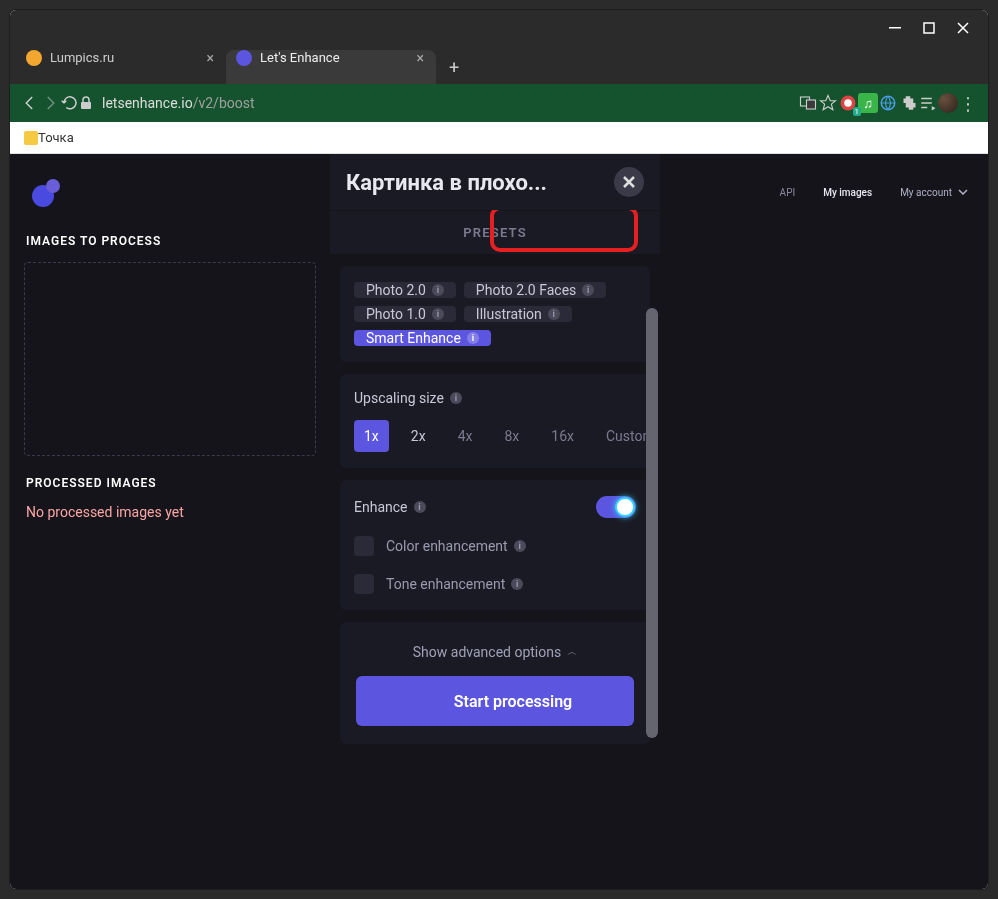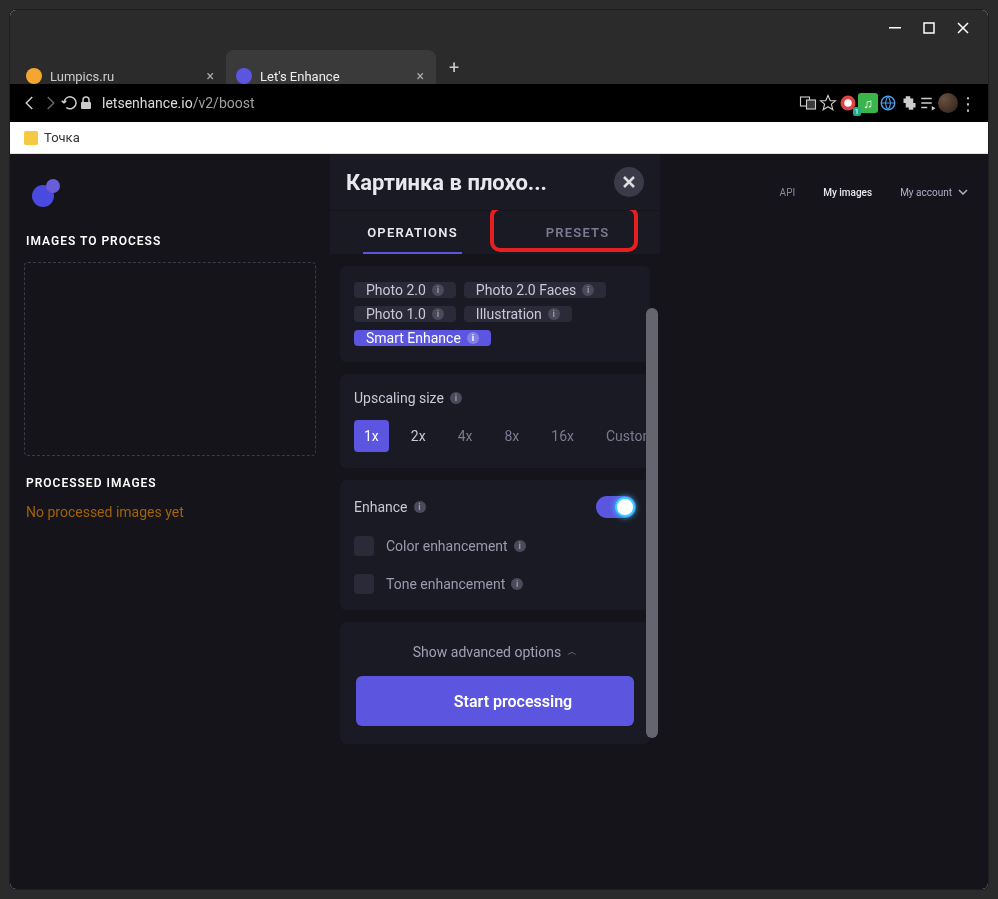--- a/index.html
+++ b/index.html
@@ -7,52 +7,52 @@
 
 
 .window-frame { position: absolute; inset: 10px; background: #fff; border-radius: 6px; overflow: hidden; box-shadow: 0 0 0 1px rgba(0,0,0,0.3); }
 
 
 .titlebar { height: 36px; background: #2b2b2b; display: flex; align-items: center; justify-content: flex-end; gap: 20px; padding: 0 18px; color: #ccc; }
 .tb-btn { width: 14px; height: 14px; display: inline-flex; align-items: center; justify-content: center; font-size: 13px; color: #fff; }
 
 
 .tabs-row { height: 38px; background: #2b2b2b; display: flex; align-items: flex-end; padding: 0 6px; }
-.tab { display: flex; align-items: flex-end; height: 34px; padding: 0 12px 0 10px; border-radius: 8px 8px 0 0; font-size: 13px; color: #ccc; min-width: 210px; position: relative; }
+.tab { display: flex; align-items: flex-start; height: 34px; padding: 0 12px 0 10px; border-radius: 8px 8px 0 0; font-size: 13px; color: #ccc; min-width: 210px; position: relative; }
 .tab.active { background: #3a3a3a; color: #eee; }
 .tab.inactive { background: transparent; }
 .tab .favicon { width: 16px; height: 16px; border-radius: 50%; margin-right: 8px; }
 .tab .close { margin-left: auto; font-size: 14px; color: #aaa; }
 .plus-tab { width: 28px; height: 28px; display: flex; align-items: center; justify-content: center; color: #ccc; font-size: 18px; margin-left: 4px; margin-bottom: 3px; }
 
 
-.urlbar { height: 38px; background: #000000; display: flex; align-items: center; padding: 0 10px; gap: 0; color: #ccc; }
+.urlbar { height: 38px; background: #14532d; display: flex; align-items: center; padding: 0 10px; gap: 0; color: #ccc; }
 .nav-icon { width: 20px; height: 20px; display: flex; align-items: center; justify-content: center; font-size: 18px; color: #ccc; }
 .url-field { display: flex; align-items: center; flex: 1; gap: 10px; font-size: 14px; color: #ddd; }
 .lock-icon { font-size: 12px; }
 .url-path { color: #a0a0a0; }
 .ext-icon { width: 20px; height: 20px; display: flex; align-items: center; justify-content: center; border-radius: 3px; font-size: 13px; }
 
 
 .bookbar { height: 32px; background: #fff; display: flex; align-items: center; padding: 0 14px; font-size: 13px; color: #333; border-bottom: 1px solid #e0e0e0; }
-.bookmark { display: flex; align-items: center; gap: 6px; }
+.bookmark { display: flex; align-items: center; gap: 0; }
 .bm-icon { width: 14px; height: 14px; background: #f6c942; border-radius: 2px; }
 
 
 .app { position: absolute; top: 144px; left: 0; right: 0; bottom: 0; background: #14141a; color: #b0b0c0; display: flex; }
 
 .app-left { width: 320px; padding: 16px 14px; flex-shrink: 0; }
 .app-left .logo-area { height: 46px; display: flex; align-items: center; padding-left: 8px; }
 .logo { width: 30px; height: 28px; position: relative; }
 .logo .c1 { position: absolute; width: 22px; height: 22px; background: #4a4ae0; border-radius: 50%; top: 6px; left: 0; }
 .logo .c2 { position: absolute; width: 14px; height: 14px; background: #6a5dd8; border-radius: 50%; top: 0; left: 14px; }
 
 .section-title { font-size: 12px; letter-spacing: 1px; color: #ffffff; font-weight: 600; margin: 18px 0 14px 2px; }
 .dropzone { border: 1px dashed #3a3a48; border-radius: 4px; height: 194px; margin-bottom: 20px; }
-.no-images { color: #a16207; font-size: 14px; margin-top: 12px; padding-left: 2px; }
+.no-images { color: #fca5a5; font-size: 14px; margin-top: 12px; padding-left: 2px; }
 
 
 .center { width: 330px; background: #14141a; flex-shrink: 0; position: relative; }
 .center-header { height: 56px; background: #1a1a24; padding: 10px 16px; display: flex; align-items: center; }
 .center-title { color: #e8e8f0; font-size: 22px; font-weight: 700; flex: 1; white-space: nowrap; overflow: hidden; text-overflow: ellipsis; }
 .close-circle { width: 30px; height: 30px; background: #3a3a48; border-radius: 50%; display: flex; align-items: center; justify-content: center; color: #ddd; font-size: 16px; flex-shrink: 0; margin-left: 12px; }
 
 .center-body { position: relative; height: calc(100% - 56px); overflow: hidden; }
 
 .op-tabs { display: flex; height: 44px; background: #1a1a24; border-top: 1px solid #14141a; }
@@ -228,23 +228,20 @@
         <div class="center-title">Картинка в плохо...</div>
         <div class="close-circle">
           <svg width="14" height="14" viewBox="0 0 14 14">
               <path d="M2 2 L12 12 M12 2 L2 12" stroke="#ddd" stroke-width="2.5"></path>
             </svg>
         </div>
       </div>
 
       <div class="center-body">
         <div class="op-tabs">
-          <div class="op-tab active">
-            <span>OPERATIONS</span>
-          </div>
           <div class="op-tab inactive" style="position:relative">
             <span>PRESETS</span>
           </div>
           <div class="highlight-box" style="top:-4px;left:160px;width:148px;height:46px"></div>
         </div>
 
         <div class="panel-scroll">
           <div class="custom-scrollbar"></div>
 
           <div class="card">

